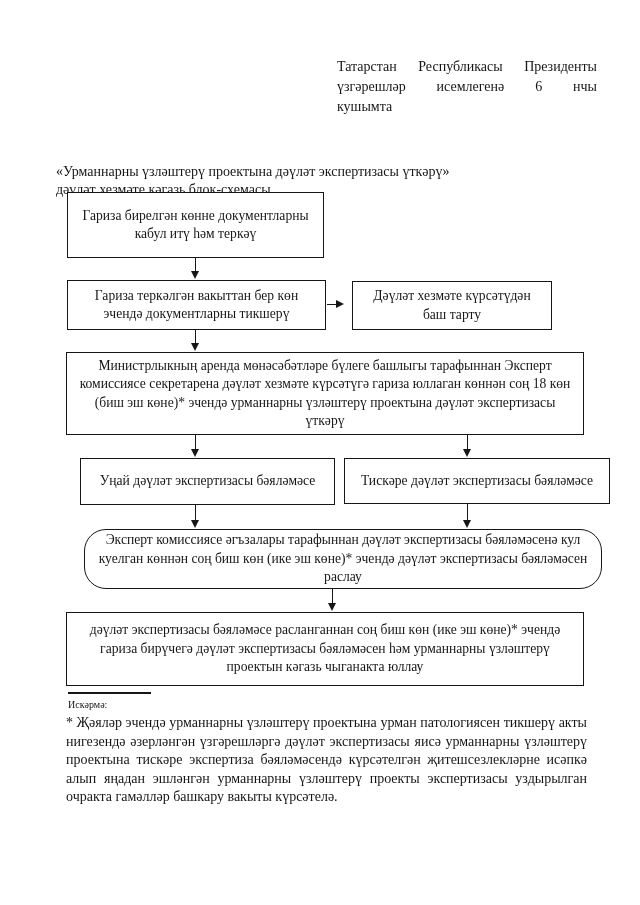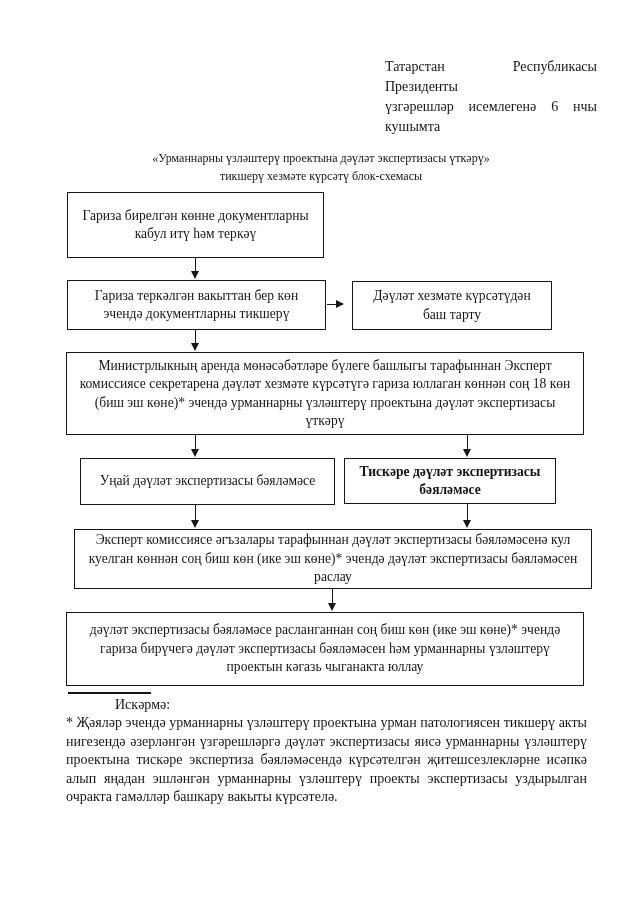--- a/index.html
+++ b/index.html
@@ -22,34 +22,32 @@
     position: absolute;
     left: 337px;
     top: 57px;
     width: 260px;
     font-size: 14px;
     line-height: 20px;
   }
   .header-line {
     text-align: justify;
     text-align-last: justify;
-    margin-left: 48px;
   }
   .header-line.last {
     text-align-last: left;
   }
 
   
   .title-block {
     position: absolute;
     left: 56px;
-    top: 149px;
+    top: 163px;
     width: 530px;
-    text-align: center;
-    font-size: 12px;
+    font-size: 14px;
     line-height: 18px;
   }
 
   
   .box {
     position: absolute;
     box-sizing: border-box;
     border: 1.6px solid #161616;
     display: flex;
     align-items: center;
@@ -95,23 +93,22 @@
     left: 68px;
     top: 692px;
     width: 83px;
     height: 1.6px;
     background: #161616;
   }
   .footnote-label {
     position: absolute;
     left: 68px;
     top: 696px;
-    font-size: 14px;
+    font-size: 10px;
     line-height: 18.6px;
-    margin-left: 47px;
   }
   .footnote-text {
     position: absolute;
     left: 66px;
     top: 714px;
     width: 521px;
     font-size: 14px;
     line-height: 18.6px;
     text-align: justify;
   }
@@ -122,36 +119,36 @@
 <div class="page">
 
   <div class="header-block">
     <div class="header-line">Татарстан Республикасы Президенты</div>
     <div class="header-line">үзгәрешләр исемлегенә 6 нчы</div>
     <div class="header-line last">кушымта</div>
   </div>
 
   <div class="title-block">
     <div>«Урманнарны үзләштерү проектына дәүләт экспертизасы үткәрү»</div>
-    <div>тикшерү хезмәте күрсәтү блок-схемасы</div>
+    <div>дәүләт хезмәте кәгазь блок-схемасы</div>
   </div>
 
   <div class="box" style="left:67px; top:192px; width:257px; height:66px;">Гариза бирелгән көнне документларны кабул итү һәм теркәү</div>
 
   <div class="box" style="left:67px; top:280px; width:259px; height:50px;">Гариза теркәлгән вакыттан бер көн эчендә документларны тикшерү</div>
 
   <div class="box" style="left:352px; top:281px; width:200px; height:49px;">Дәүләт хезмәте күрсәтүдән баш тарту</div>
 
   <div class="box" style="left:66px; top:352px; width:518px; height:83px;">Министрлыкның аренда мөнәсәбәтләре бүлеге башлыгы тарафыннан Эксперт комиссиясе секретарена дәүләт хезмәте күрсәтүгә гариза юллаган көннән соң 18 көн (биш эш көне)* эчендә урманнарны үзләштерү проектына дәүләт экспертизасы үткәрү</div>
 
   <div class="box" style="left:66px; top:458px; width:255px; height:47px;margin-left:14px;">Уңай дәүләт экспертизасы бәяләмәсе</div>
 
-  <div class="box" style="left:344px; top:458px; width:212px; height:46px;font-weight:bold;">Тискәре дәүләт экспертизасы бәяләмәсе</div>
+  <div class="box" style="left:344px; top:458px; width:266px; height:46px;">Тискәре дәүләт экспертизасы бәяләмәсе</div>
 
-  <div class="box" style="left:74px; top:529px; width:518px; height:60px;">Эксперт комиссиясе әгъзалары тарафыннан дәүләт экспертизасы бәяләмәсенә кул куелган көннән соң биш көн (ике эш көне)* эчендә дәүләт экспертизасы бәяләмәсен раслау</div>
+  <div class="box" style="left:84px; top:529px; width:518px; height:60px;border-radius:22px;">Эксперт комиссиясе әгъзалары тарафыннан дәүләт экспертизасы бәяләмәсенә кул куелган көннән соң биш көн (ике эш көне)* эчендә дәүләт экспертизасы бәяләмәсен раслау</div>
 
   <div class="box" style="left:66px; top:612px; width:518px; height:74px;">дәүләт экспертизасы бәяләмәсе расланганнан соң биш көн (ике эш көне)* эчендә гариза бирүчегә дәүләт экспертизасы бәяләмәсен һәм урманнарны үзләштерү проектын кәгазь чыганакта юллау</div>
 
   <div class="vl" style="left:195px; top:258px; height:14px;"></div>
   <div class="ah-down" style="left:191px; top:271px;"></div>
 
   <div class="hl" style="left:327px; top:304px; width:10px;"></div>
   <div class="ah-right" style="left:336px; top:300px;"></div>
 
   <div class="vl" style="left:195px; top:330px; height:14px;"></div>

